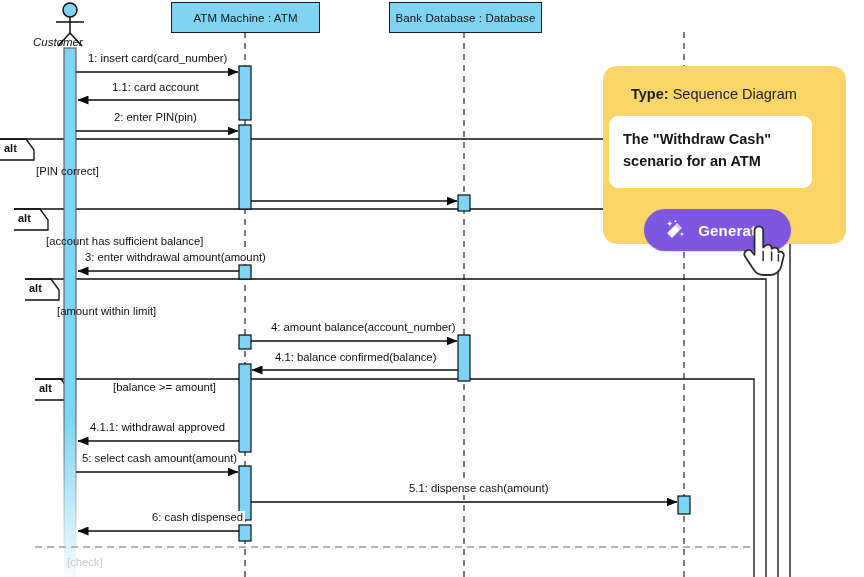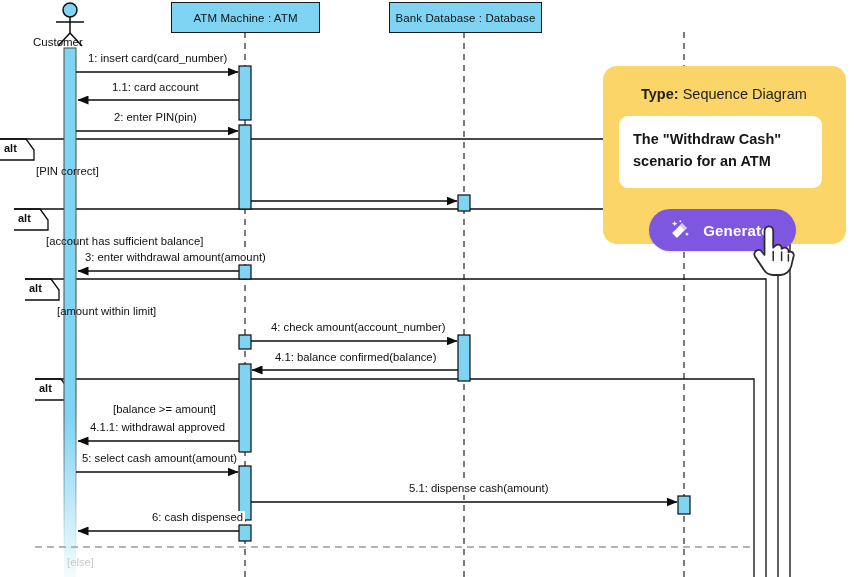--- a/index.html
+++ b/index.html
@@ -47,20 +47,21 @@
     letter-spacing: 0.1px;
     white-space: nowrap;
   }
   .actor-label {
     position: absolute;
     left: 33px;
     top: 36px;
     font-size: 11.5px;
     color: #101010;
     white-space: nowrap;
+    font-style: italic;
   }
 
   
   .msg-label {
     position: absolute;
     font-size: 11.3px;
     color: #101010;
     white-space: nowrap;
     background: #ffffff;
     padding: 0 2px;
@@ -89,21 +90,21 @@
   
   .prompt-panel {
     position: absolute;
     left: 603px;
     top: 66px;
     width: 243px;
     height: 178px;
     background: #fcd568;
     border-radius: 14px;
     box-sizing: border-box;
-    padding: 16px 20px 0 16px;
+    padding: 16px 20px 0 6px;
   }
   .prompt-type {
     font-size: 14.5px;
     color: #1d1d1d;
     margin: 4px 0 0 22px;
     white-space: nowrap;
   }
   .prompt-type b {
     font-weight: bold;
   }
@@ -255,40 +256,40 @@
   <div class="lifeline-head" style="left:389px; top:2px; width:153px; height:31px;">
     <span>Bank Database : Database</span>
   </div>
 
   <div class="actor-label">Customer</div>
 
   <div class="msg-label" style="left:86px; top:52px;">1: insert card(card_number)</div>
   <div class="msg-label" style="left:110px; top:81px;">1.1: card account</div>
   <div class="msg-label" style="left:112px; top:111px;">2: enter PIN(pin)</div>
   <div class="msg-label" style="left:83px; top:251px;">3: enter withdrawal amount(amount)</div>
-  <div class="msg-label" style="left:269px; top:321px;">4: check amount(account_number)</div>
+  <div class="msg-label" style="left:269px; top:321px;">4: amount balance(account_number)</div>
   <div class="msg-label" style="left:273px; top:351px;">4.1: balance confirmed(balance)</div>
   <div class="msg-label" style="left:88px; top:421px;">4.1.1: withdrawal approved</div>
   <div class="msg-label" style="left:80px; top:452px;">5: select cash amount(amount)</div>
   <div class="msg-label" style="left:392px; top:482px;margin-left:15px;">5.1: dispense cash(amount)</div>
   <div class="msg-label" style="left:130px; top:511px;margin-left:20px;">6: cash dispensed</div>
 
   <div class="alt-tag" style="left:4px; top:143px;">alt</div>
   <div class="guard-label" style="left:36px; top:165px;">[PIN correct]</div>
 
   <div class="alt-tag" style="left:18px; top:213px;">alt</div>
   <div class="guard-label" style="left:46px; top:235px;">[account has sufficient balance]</div>
 
   <div class="alt-tag" style="left:29px; top:283px;">alt</div>
   <div class="guard-label" style="left:57px; top:305px;">[amount within limit]</div>
 
   <div class="alt-tag" style="left:39px; top:383px;">alt</div>
-  <div class="guard-label" style="left:67px; top:403px;padding-left:46px;">[balance &gt;= amount]</div>
-
-  <div class="guard-label faded" style="left:67px; top:556px;">[else]</div>
+  <div class="guard-label" style="left:67px; top:381px;padding-left:46px;">[balance &gt;= amount]</div>
+
+  <div class="guard-label faded" style="left:67px; top:556px;">[check]</div>
 
   <div class="prompt-panel">
 
     <div class="prompt-type">
       <b>Type:</b>
       <span>Sequence Diagram</span>
     </div>
 
     <div class="prompt-input">The "Withdraw Cash" scenario for an ATM</div>
 

